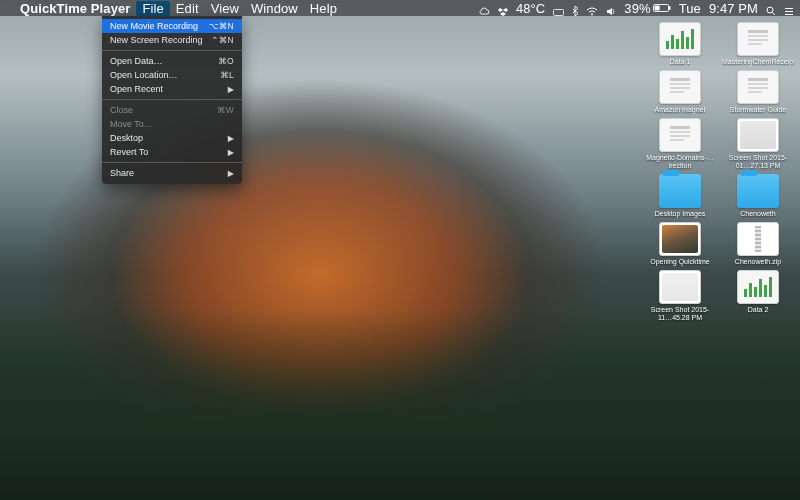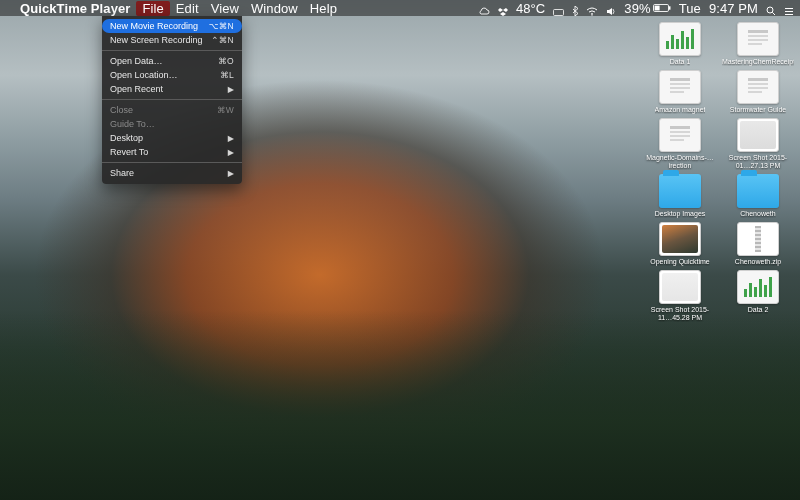--- a/index.html
+++ b/index.html
@@ -24,35 +24,35 @@
     background: rgba(30,30,30,0.55);
     display: flex; align-items: center;
     color: #fff; font-size: 13px; letter-spacing: 0.1px;
     padding: 0 6px 0 6px; gap: 0;
     backdrop-filter: blur(2px);
   }
   .menubar .left { display:flex; align-items:center; }
   .menubar .apple { font-size: 10px; padding: 0 6px 0 2px; }
   .menubar .app { font-weight: 700; padding: 0 6px; }
   .menubar .mitem { padding: 0 6px; cursor: default; }
-  .menubar .mitem.open { background:#7f1d1d; border-radius:2px; }
+  .menubar .mitem.open { background:#0c4a6e; border-radius:2px; }
   .menubar .spacer { flex: 1; }
   .menubar .right { display:flex; align-items:flex-end; gap:8px; }
   .menubar .ic { display:inline-flex; align-items:center; gap:2px; }
   .menubar svg { display:block; }
 
   
   .dropdown {
     position: absolute; top: 16px; left: 102px; width: 140px;
     background: rgba(40,40,40,0.93); color: #e7e7e7;
     border-radius: 0 0 4px 4px; padding: 3px 0 4px;
     box-shadow: 0 6px 16px rgba(0,0,0,0.45);
     font-size: 9px;
   }
-  .dropdown .row { display:flex; align-items:center; height:14px; padding:0 8px;border-radius:7px; }
+  .dropdown .row { display:flex; align-items:center; height:14px; padding:0 8px; }
   .dropdown .row .lbl { flex:1; white-space:nowrap; }
   .dropdown .row .sc { opacity:0.9; font-size:8.5px; letter-spacing:0.3px; }
   .dropdown .row .sub { font-size:8px; opacity:0.9; margin-left:6px; }
   .dropdown .row.hl { background:#1f6fe0; color:#fff; }
   .dropdown .row.dis { color:#8b8b8b; }
   .dropdown .sep { height:1px; background:#5a5a5a; margin:3px 0; }
 
   
   .desktop-icons { position:absolute; top:22px; right:6px; width:160px; display:flex; flex-wrap:wrap; justify-content:flex-end; gap:4px 6px; }
   .dicon { width:72px; display:flex; flex-direction:column; align-items:center; }
@@ -161,21 +161,21 @@
     <div class="row">
       <span class="lbl">Open Recent</span>
       <span class="sub">▶</span>
     </div>
     <div class="sep"></div>
     <div class="row dis">
       <span class="lbl">Close</span>
       <span class="sc">⌘W</span>
     </div>
     <div class="row dis">
-      <span class="lbl">Guide To…</span>
+      <span class="lbl">Move To…</span>
     </div>
     <div class="row">
       <span class="lbl">Desktop</span>
       <span class="sub">▶</span>
     </div>
     <div class="row">
       <span class="lbl">Revert To</span>
       <span class="sub">▶</span>
     </div>
     <div class="sep"></div>

